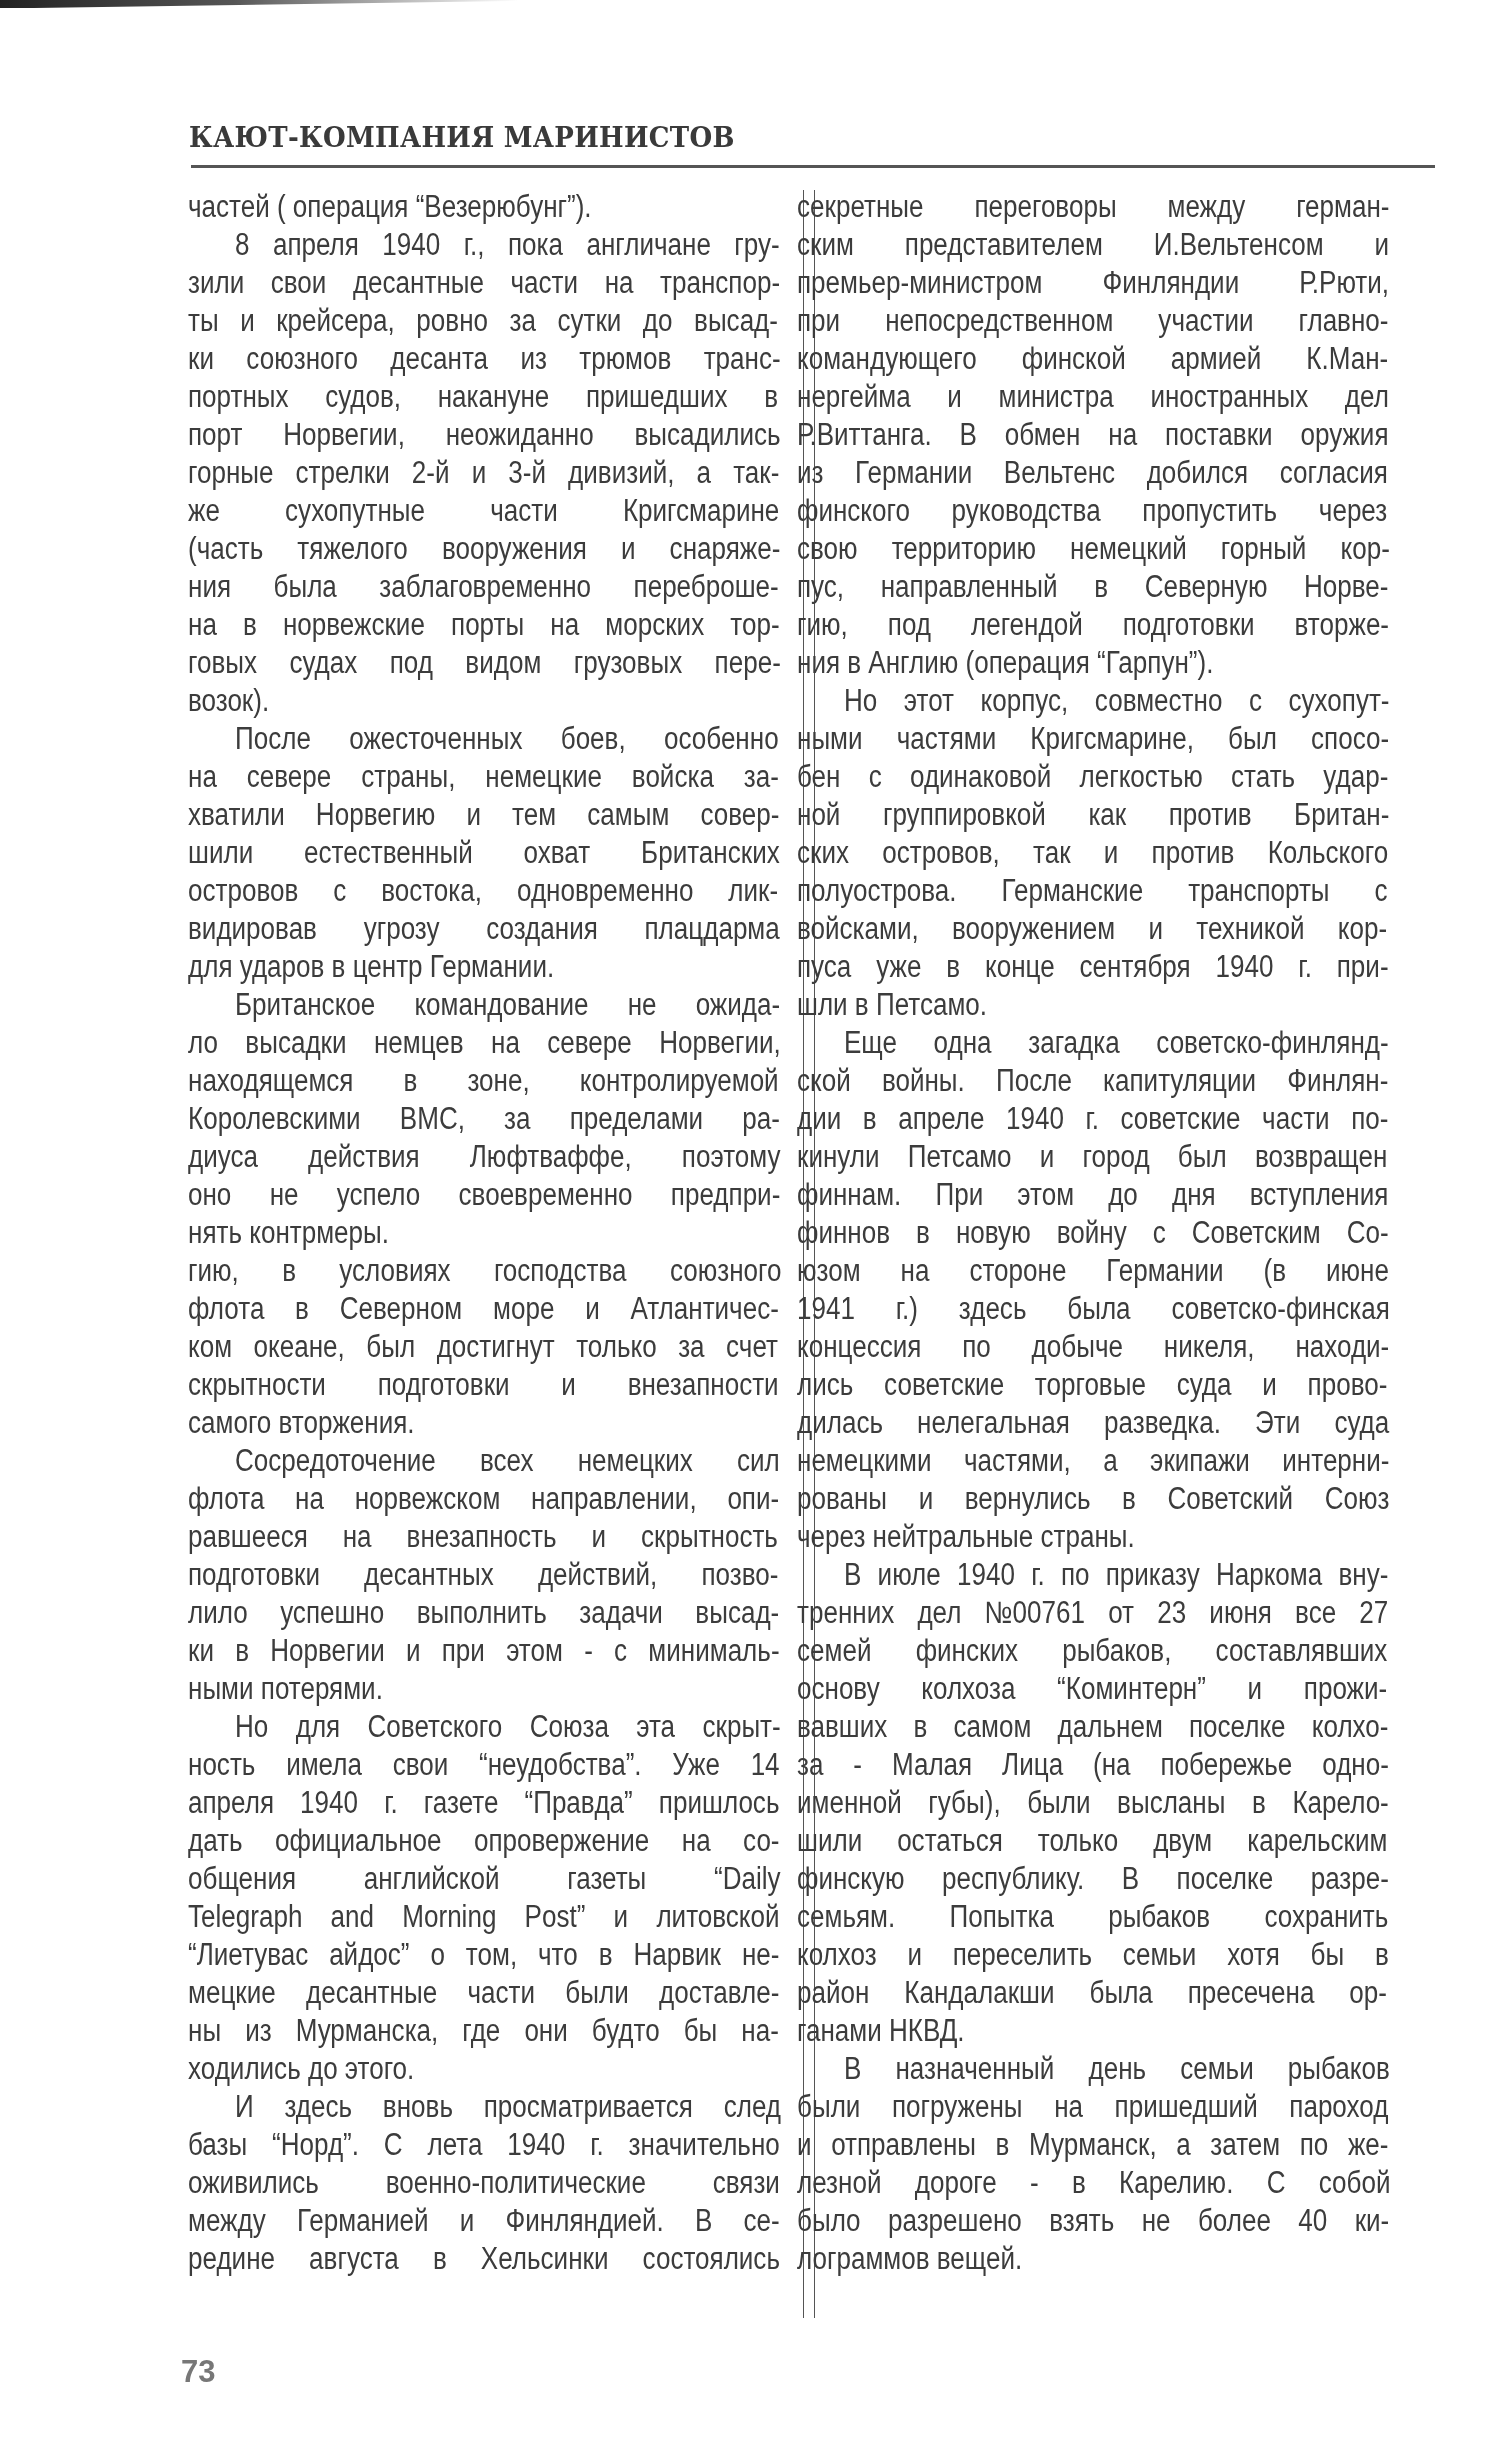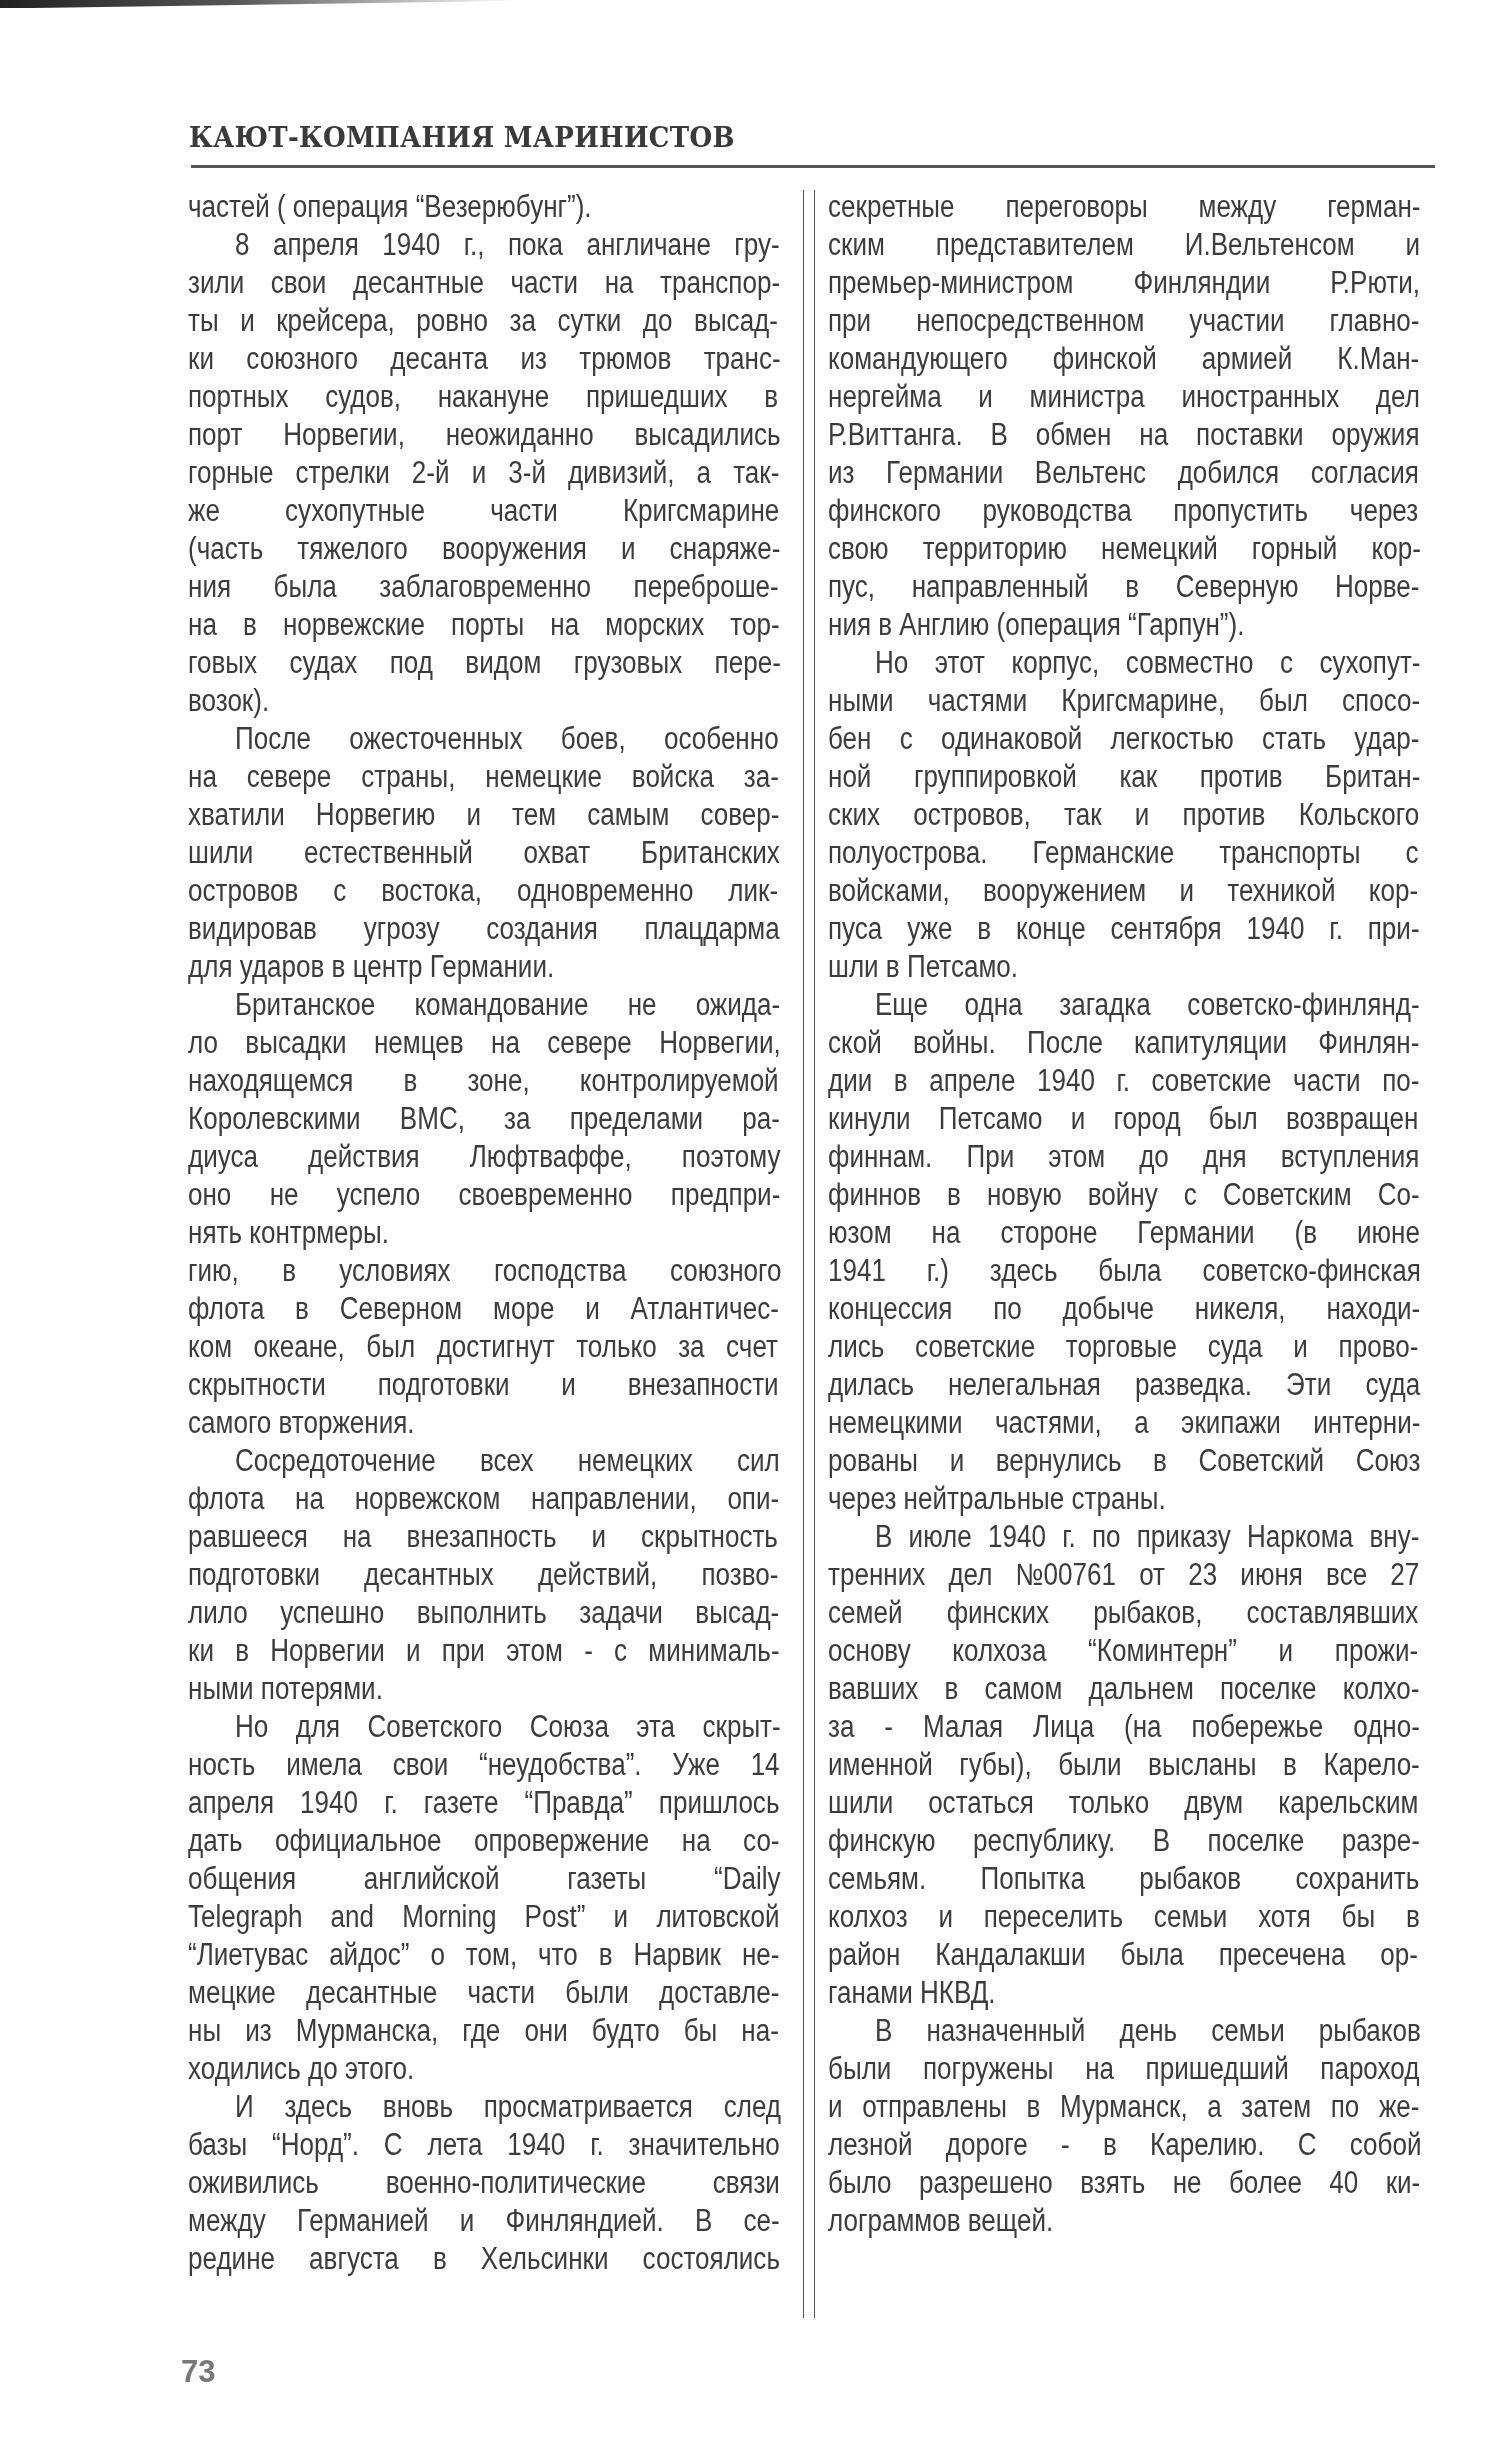--- a/index.html
+++ b/index.html
@@ -18,21 +18,21 @@
   }
   .header-rule {
     position: absolute; left: 191px; top: 165px; width: 1244px; height: 3px;
     background: #555;
   }
   .col {
     position: absolute; top: 188px;
     font-family: "Liberation Sans", sans-serif; color: #3c3c3c;
   }
   .col-left { left: 188px; width: 597px; }
-  .col-right { left: 828px; width: 597px; }
+  .col-right { left: 797px; width: 597px; }
   .line {
     display: block; height: 38px; line-height: 38px;
     font-size: 31px; white-space: nowrap; overflow: visible;
   }
   .line > span.txt {
     display: inline-block; transform-origin: left center;
   }
   .line.indent > span.txt { margin-left: 47px; }
   .divider {
     position: absolute; top: 190px; width: 1.2px; height: 2128px; background: #555;
@@ -117,20 +117,21 @@
     <div class="line"><span class="txt" style="word-spacing: 52px; transform: scaleX(0.84);">ским представителем И.Вельтенсом и</span></div>
     <div class="line"><span class="txt" style="word-spacing: 63px; transform: scaleX(0.84);">премьер-министром Финляндии Р.Рюти,</span></div>
     <div class="line"><span class="txt" style="word-spacing: 45px; transform: scaleX(0.84);">при непосредственном участии главно-</span></div>
     <div class="line"><span class="txt" style="word-spacing: 45px; transform: scaleX(0.84);">командующего финской армией К.Ман-</span></div>
     <div class="line"><span class="txt" style="word-spacing: 35px; transform: scaleX(0.84);">нергейма и министра иностранных дел</span></div>
     <div class="line"><span class="txt" style="word-spacing: 24.6px; transform: scaleX(0.84);">Р.Виттанга. В обмен на поставки оружия</span></div>
     <div class="line"><span class="txt" style="word-spacing: 29px; transform: scaleX(0.84);">из Германии Вельтенс добился согласия</span></div>
     <div class="line"><span class="txt" style="word-spacing: 41px; transform: scaleX(0.84);">финского руководства пропустить через</span></div>
     <div class="line"><span class="txt" style="word-spacing: 32px; transform: scaleX(0.84);">свою территорию немецкий горный кор-</span></div>
     <div class="line"><span class="txt" style="word-spacing: 35px; transform: scaleX(0.84);">пус, направленный в Северную Норве-</span></div>
+    <div class="line"><span class="txt" style="word-spacing: 39px; transform: scaleX(0.84);">гию, под легендой подготовки вторже-</span></div>
     <div class="line"><span class="txt" style="transform: scaleX(0.84);">ния в Англию (операция “Гарпун”).</span></div>
     <div class="line indent"><span class="txt" style="word-spacing: 23px; transform: scaleX(0.84);">Но этот корпус, совместно с сухопут-</span></div>
     <div class="line"><span class="txt" style="word-spacing: 32px; transform: scaleX(0.84);">ными частями Кригсмарине, был спосо-</span></div>
     <div class="line"><span class="txt" style="word-spacing: 25px; transform: scaleX(0.84);">бен с одинаковой легкостью стать удар-</span></div>
     <div class="line"><span class="txt" style="word-spacing: 42px; transform: scaleX(0.84);">ной группировкой как против Британ-</span></div>
     <div class="line"><span class="txt" style="word-spacing: 31px; transform: scaleX(0.84);">ских островов, так и против Кольского</span></div>
     <div class="line"><span class="txt" style="word-spacing: 45px; transform: scaleX(0.84);">полуострова. Германские транспорты с</span></div>
     <div class="line"><span class="txt" style="word-spacing: 31px; transform: scaleX(0.84);">войсками, вооружением и техникой кор-</span></div>
     <div class="line"><span class="txt" style="word-spacing: 21px; transform: scaleX(0.84);">пуса уже в конце сентября 1940 г. при-</span></div>
     <div class="line"><span class="txt" style="transform: scaleX(0.84);">шли в Петсамо.</span></div>

